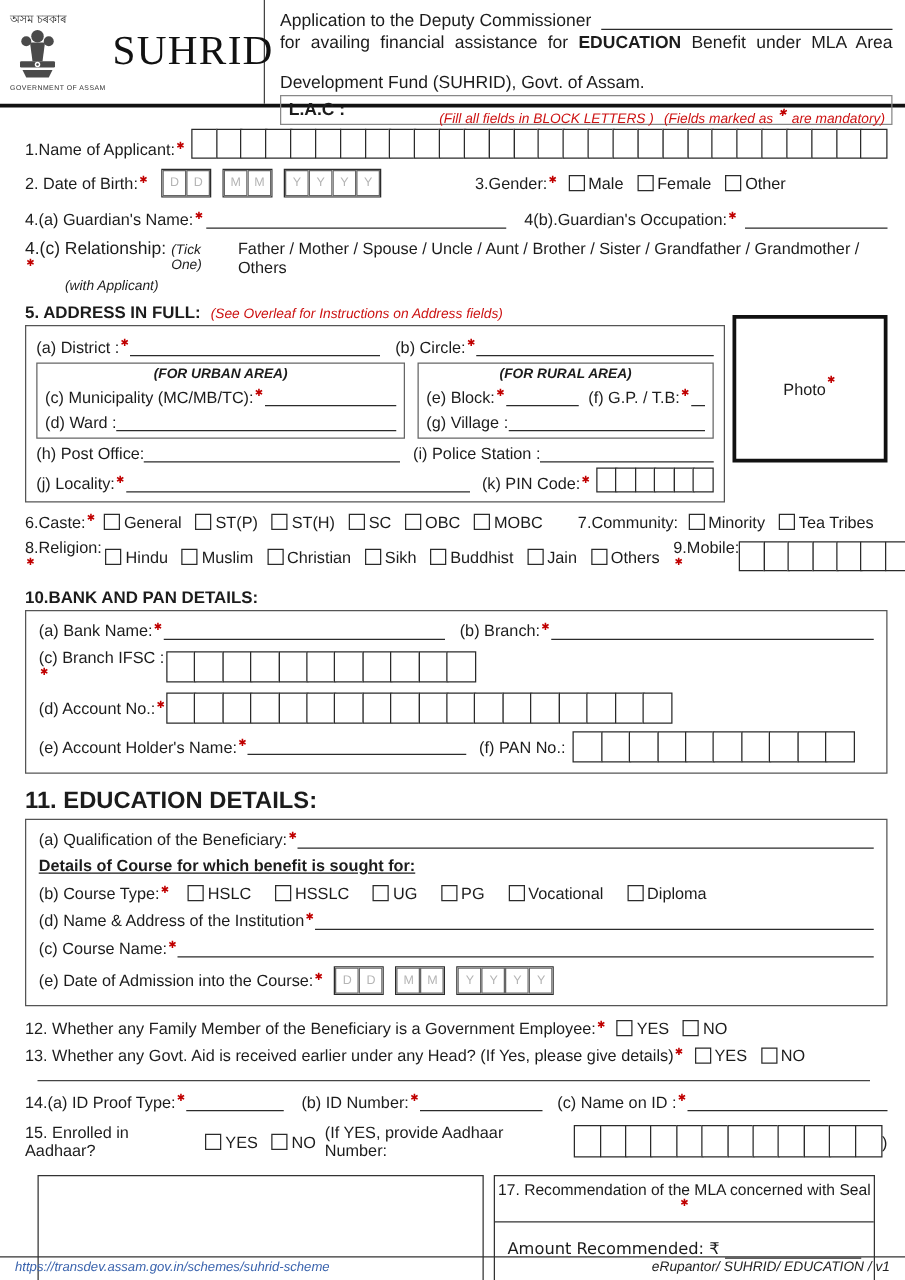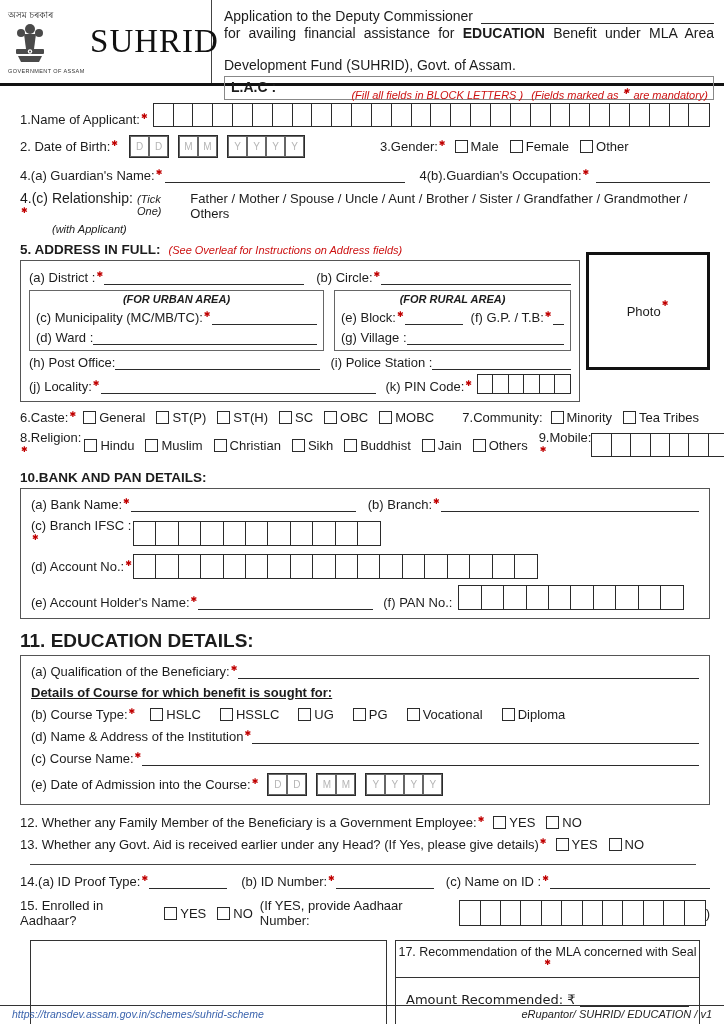--- a/index.html
+++ b/index.html
@@ -426,21 +426,21 @@
             <span class="cell"></span>
             <span class="cell"></span>
             <span class="cell"></span>
             <span class="cell"></span>
             <span class="cell"></span>
             <span class="cell"></span>
             <span class="cell"></span>
             <span class="cell"></span>
           </span>
       </div>
-      <div class="row" style="align-items:flex-end;">
+      <div class="row" style="align-items:center;">
         <span><span>(e) Account Holder's Name:</span><span class="star"></span></span>
         <span class="line" style="width:175px; margin-right:10px;"></span>
         <span>(f) PAN No.:</span>
         <span class="boxrow fixedcells" style="margin-left:6px;">
             <span class="cell"></span>
             <span class="cell"></span>
             <span class="cell"></span>
             <span class="cell"></span>
             <span class="cell"></span>
             <span class="cell"></span>

